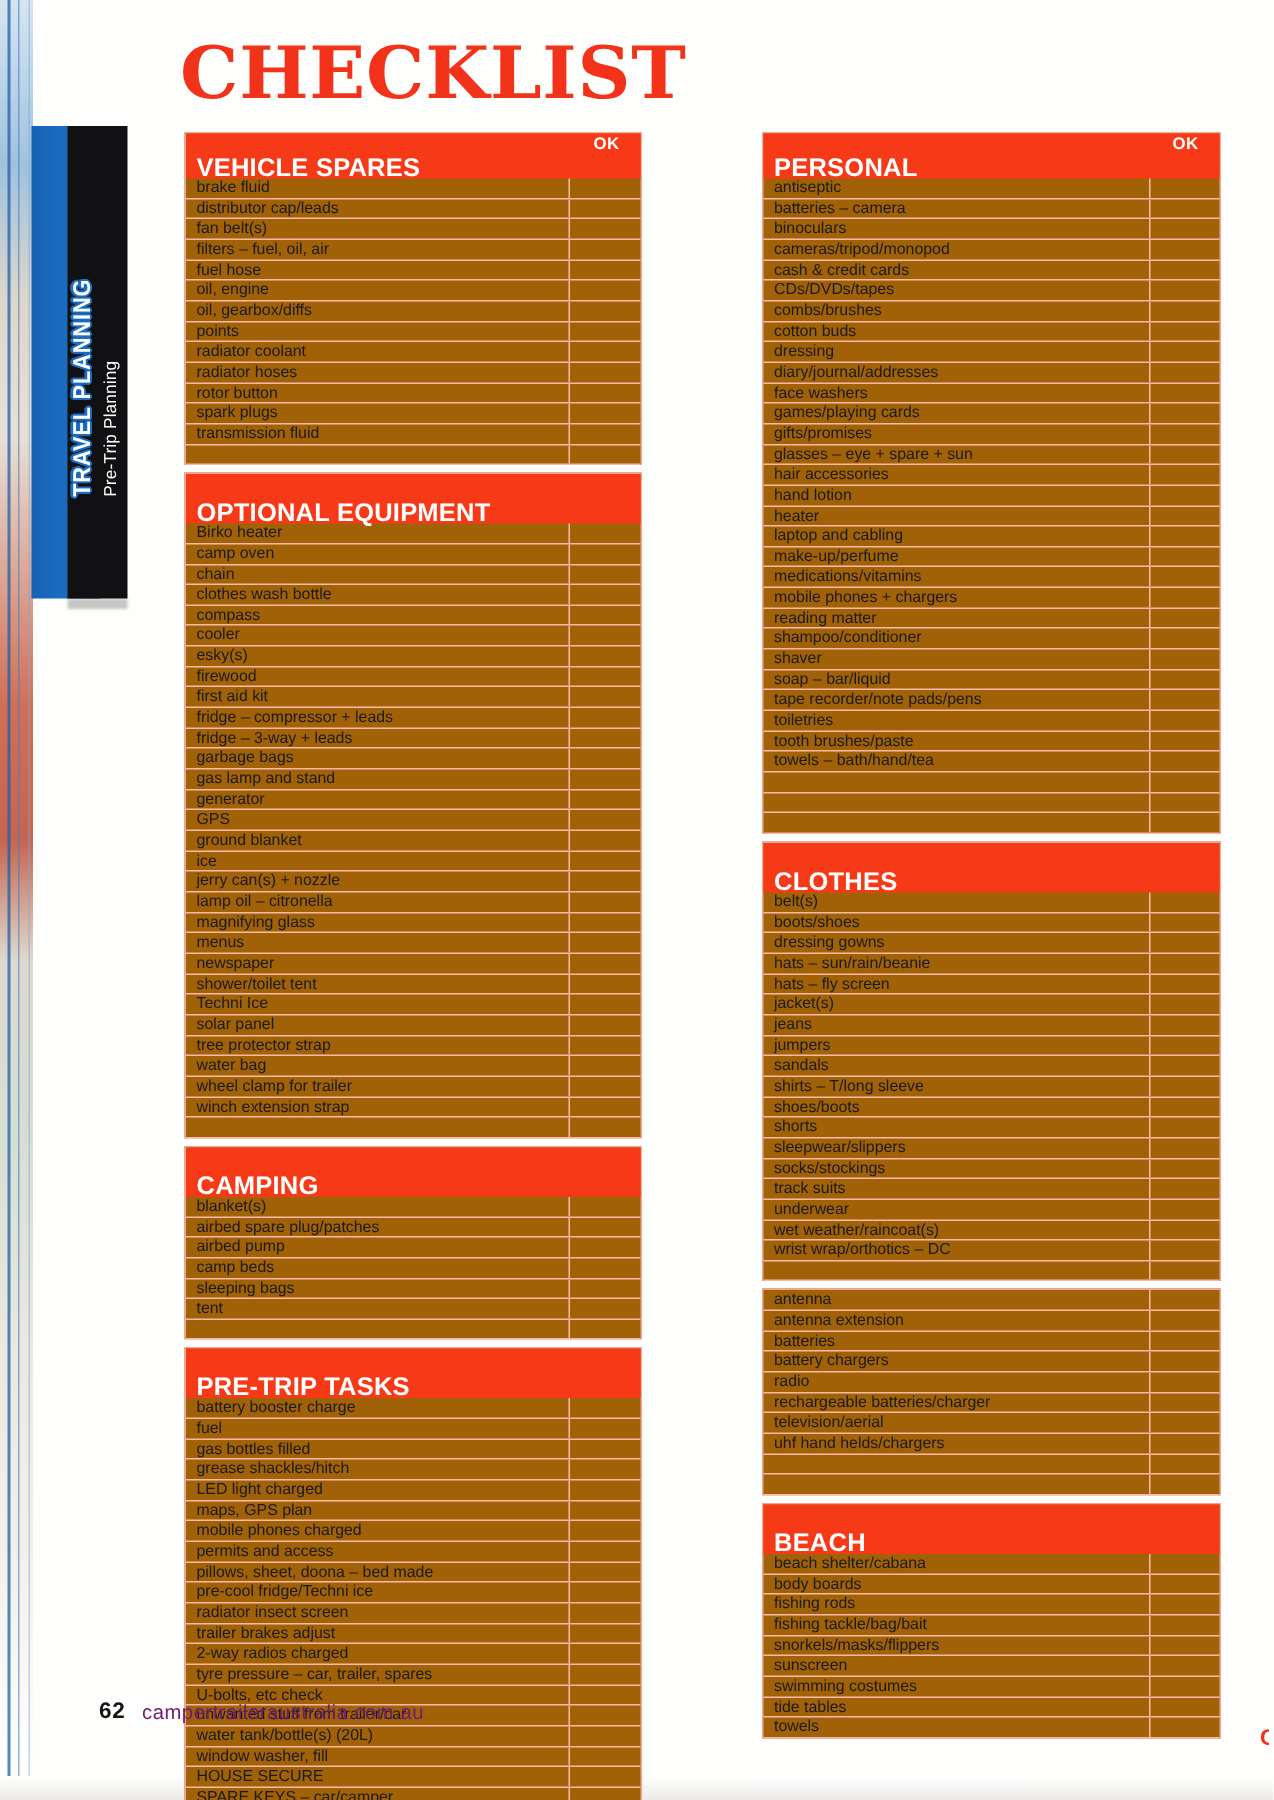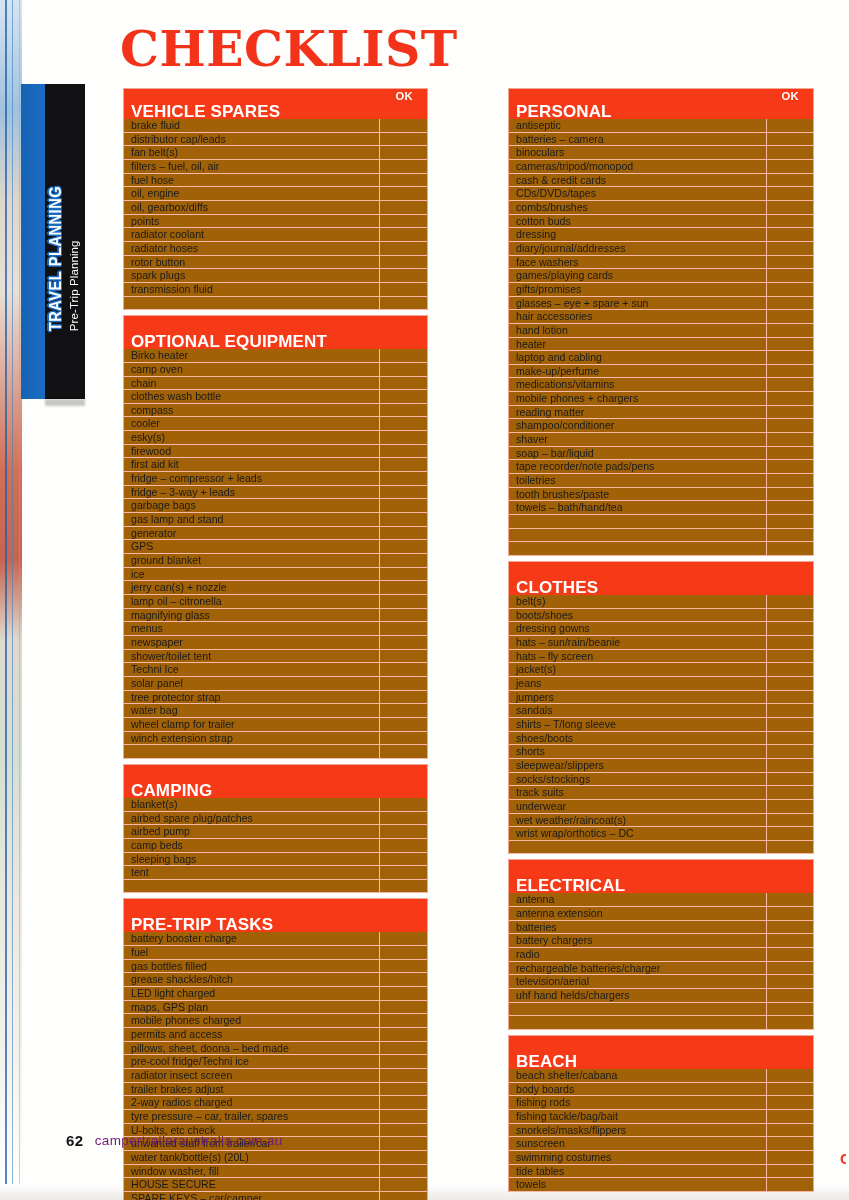--- a/index.html
+++ b/index.html
@@ -207,21 +207,21 @@
   .col-right .row .ok-cell { left: 257px; right: 0; }
 
   .row.blank .item { content: ""; }
   .gap { height: 5px; background: #ffffff; }
 
   
   .footer {
     position: absolute;
     left: 66px; top: 1132px;
     display: flex;
-    align-items: center;
+    align-items: flex-end;
   }
   .folio {
     font-family: "Liberation Sans", sans-serif;
     font-weight: bold;
     font-size: 15px;
     color: #141414;
     letter-spacing: .5px;
   }
   .site {
     margin-left: 11px;
@@ -786,23 +786,20 @@
         <div class="item">wrist wrap/orthotics – DC</div>
         <div class="ok-cell"></div>
       </div>
       <div class="row blank">
         <div class="item"></div>
         <div class="ok-cell"></div>
       </div>
     </div>
     <div class="gap"></div>
     <div class="tbl">
-      <div class="sec-head">
-        <div class="sec-label">ELECTRICAL</div>
-      </div>
       <div class="row">
         <div class="item">antenna</div>
         <div class="ok-cell"></div>
       </div>
       <div class="row">
         <div class="item">antenna extension</div>
         <div class="ok-cell"></div>
       </div>
       <div class="row">
         <div class="item">batteries</div>

